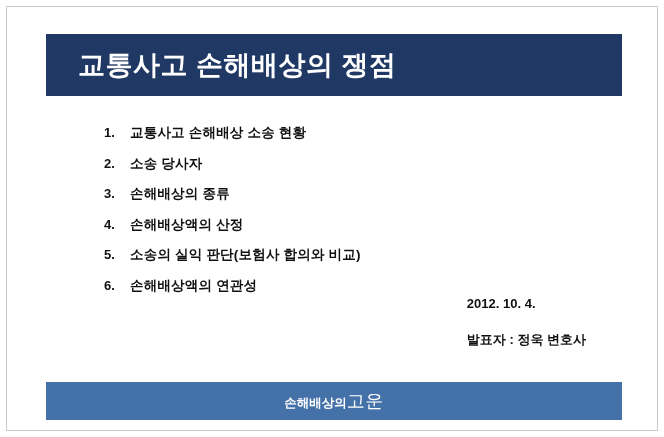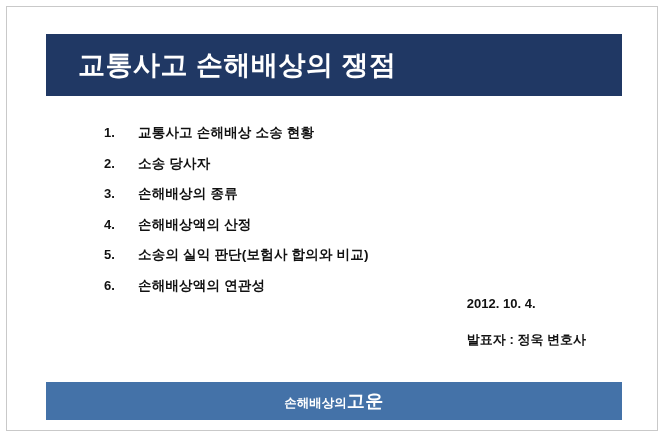--- a/index.html
+++ b/index.html
@@ -64,21 +64,20 @@
   .agenda-num {
     width: 26px;
     font-size: 13px;
     font-weight: bold;
     flex: 0 0 26px;
   }
   .agenda-label {
     font-size: 13.5px;
     font-weight: bold;
     letter-spacing: 0.2px;
-    margin-left: 8px;
   }
   .meta {
     position: absolute;
     right: 78px;
     top: 296px;
     text-align: left;
   }
   .meta-line {
     font-size: 13px;
     font-weight: bold;
@@ -101,21 +100,21 @@
   .footer-text {
     color: #ffffff;
     white-space: nowrap;
   }
   .footer-small {
     font-size: 12.5px;
     font-weight: bold;
   }
   .footer-large {
     font-size: 18px;
-    font-weight: bold;
+    font-weight: normal;
     letter-spacing: 0.5px;
   }
 </style>
 </head>
 <body>
 
 <div class="slide">
 
   <div class="slide-border"></div>
 

